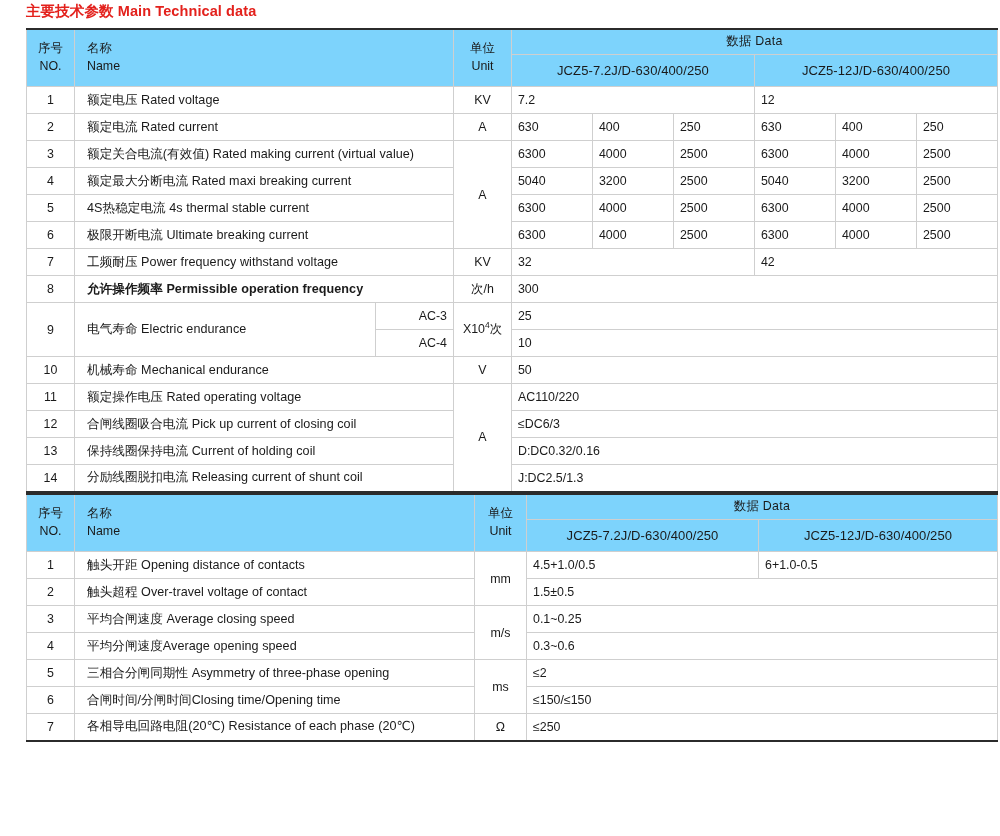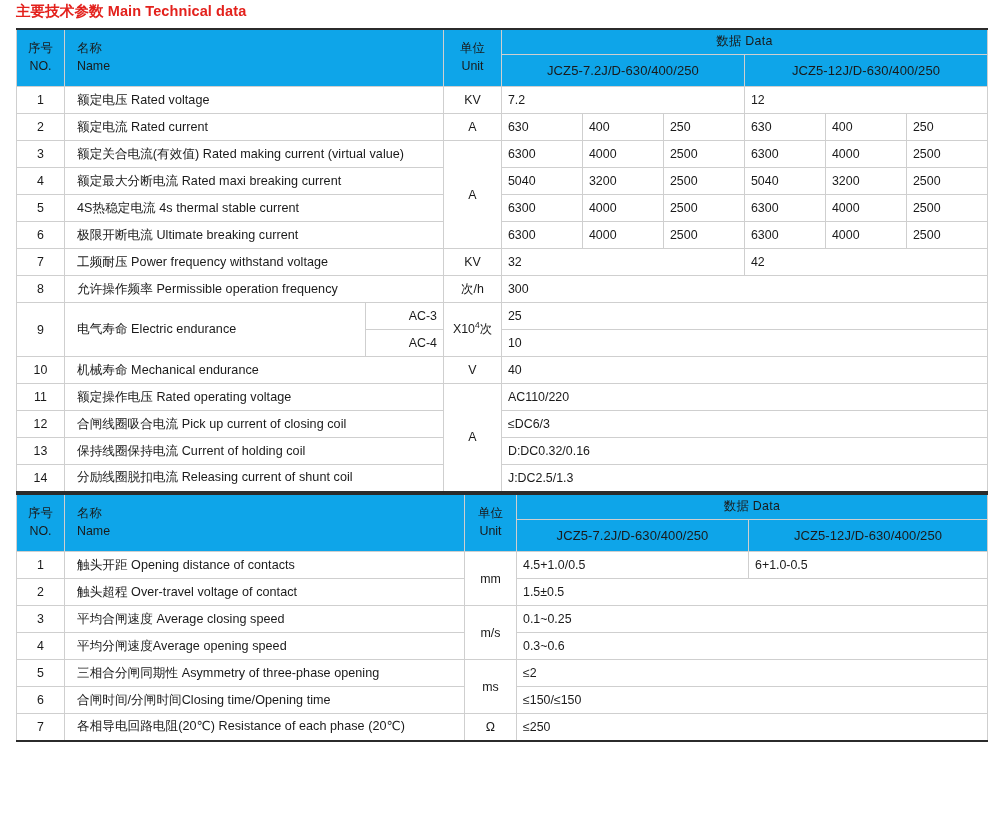--- a/index.html
+++ b/index.html
@@ -13,21 +13,21 @@
     height: 836px;
     font-family: "Liberation Sans", "DejaVu Sans", sans-serif;
     color: #1a1a1a;
     -webkit-font-smoothing: antialiased;
   }
   .page {
     position: relative;
     width: 1000px;
     height: 836px;
     box-sizing: border-box;
-    padding: 0 16px;
+    padding: 0 26px;
   }
 
   
   .section-title {
     font-size: 14.5px;
     font-weight: bold;
     letter-spacing: 0.1px;
     line-height: 1;
     white-space: nowrap;
   }
@@ -55,21 +55,21 @@
     vertical-align: middle;
     font-weight: normal;
     background: #ffffff;
   }
   
   table.spec {
     border-top: 2.2px solid #2b2b2b;
     border-bottom: 2.2px solid #2b2b2b;
   }
   table.spec tr.head-row > * {
-    background: #0ea5e9;
+    background: #7dd3fc;
   }
   .c-no      { width: 48px;  text-align: center; font-weight: bold; }
   .c-name    { text-align: left; padding-left: 12px !important; }
   .c-sub     { width: 78px;  text-align: right; font-weight: bold; }
   .c-unit    { width: 58px;  text-align: center; font-weight: bold; }
   .c-data    { text-align: left; font-weight: bold; }
 
   .head-label {
     text-align: center;
     font-weight: bold;
@@ -93,21 +93,21 @@
     font-weight: bold;
     font-size: 13px;
     letter-spacing: 0.1px;
   }
 
   .name-cell {
     font-size: 12.6px;
     letter-spacing: 0.05px;
     white-space: nowrap;
   }
-  .name-cell.bold { font-weight: normal; }
+  .name-cell.bold { font-weight: bold; }
 
   .row-h { height: 27px; }
   .hdr-h1 { height: 26px; }
   .hdr-h2 { height: 32px; }
 
   .sup { font-size: 8.5px; vertical-align: super; }
 
   .unit-tall { font-weight: bold; text-align: center; }
 
   
@@ -242,21 +242,21 @@
 
       <tr class="row-h">
         <td class="c-sub">AC-4</td>
         <td class="c-data" colspan="6">10</td>
       </tr>
 
       <tr class="row-h">
         <td class="c-no">10</td>
         <td class="c-name name-cell" colspan="2">机械寿命 Mechanical endurance</td>
         <td class="c-unit">V</td>
-        <td class="c-data" colspan="6">40</td>
+        <td class="c-data" colspan="6">50</td>
       </tr>
 
       <tr class="row-h">
         <td class="c-no">11</td>
         <td class="c-name name-cell" colspan="2">额定操作电压 Rated operating voltage</td>
         <td class="unit-tall" rowspan="4">A</td>
         <td class="c-data" colspan="6">AC110/220</td>
       </tr>
 
       <tr class="row-h">

